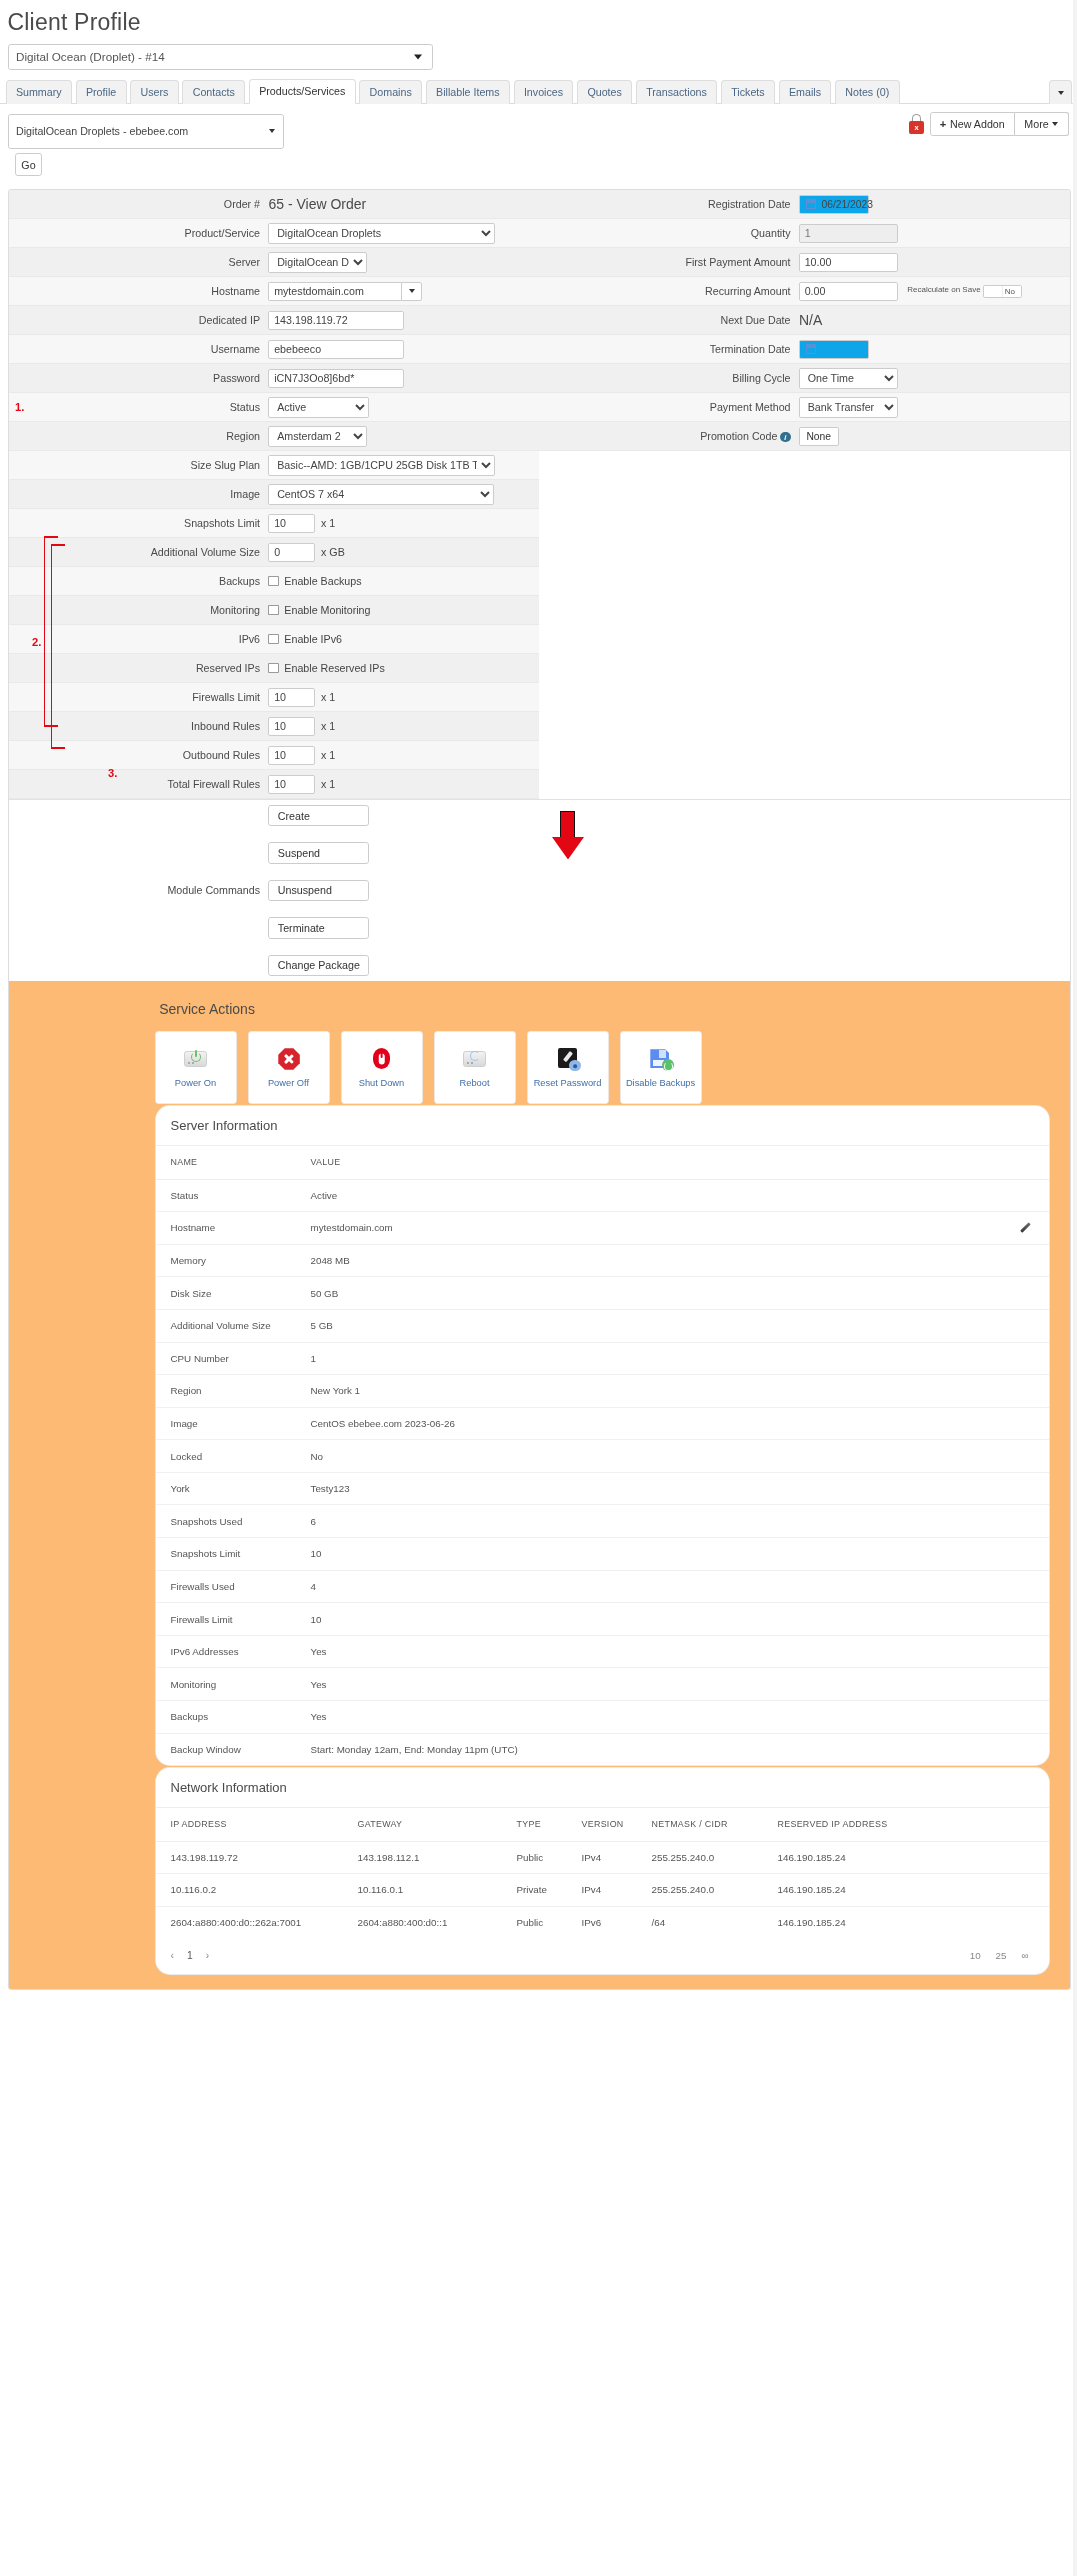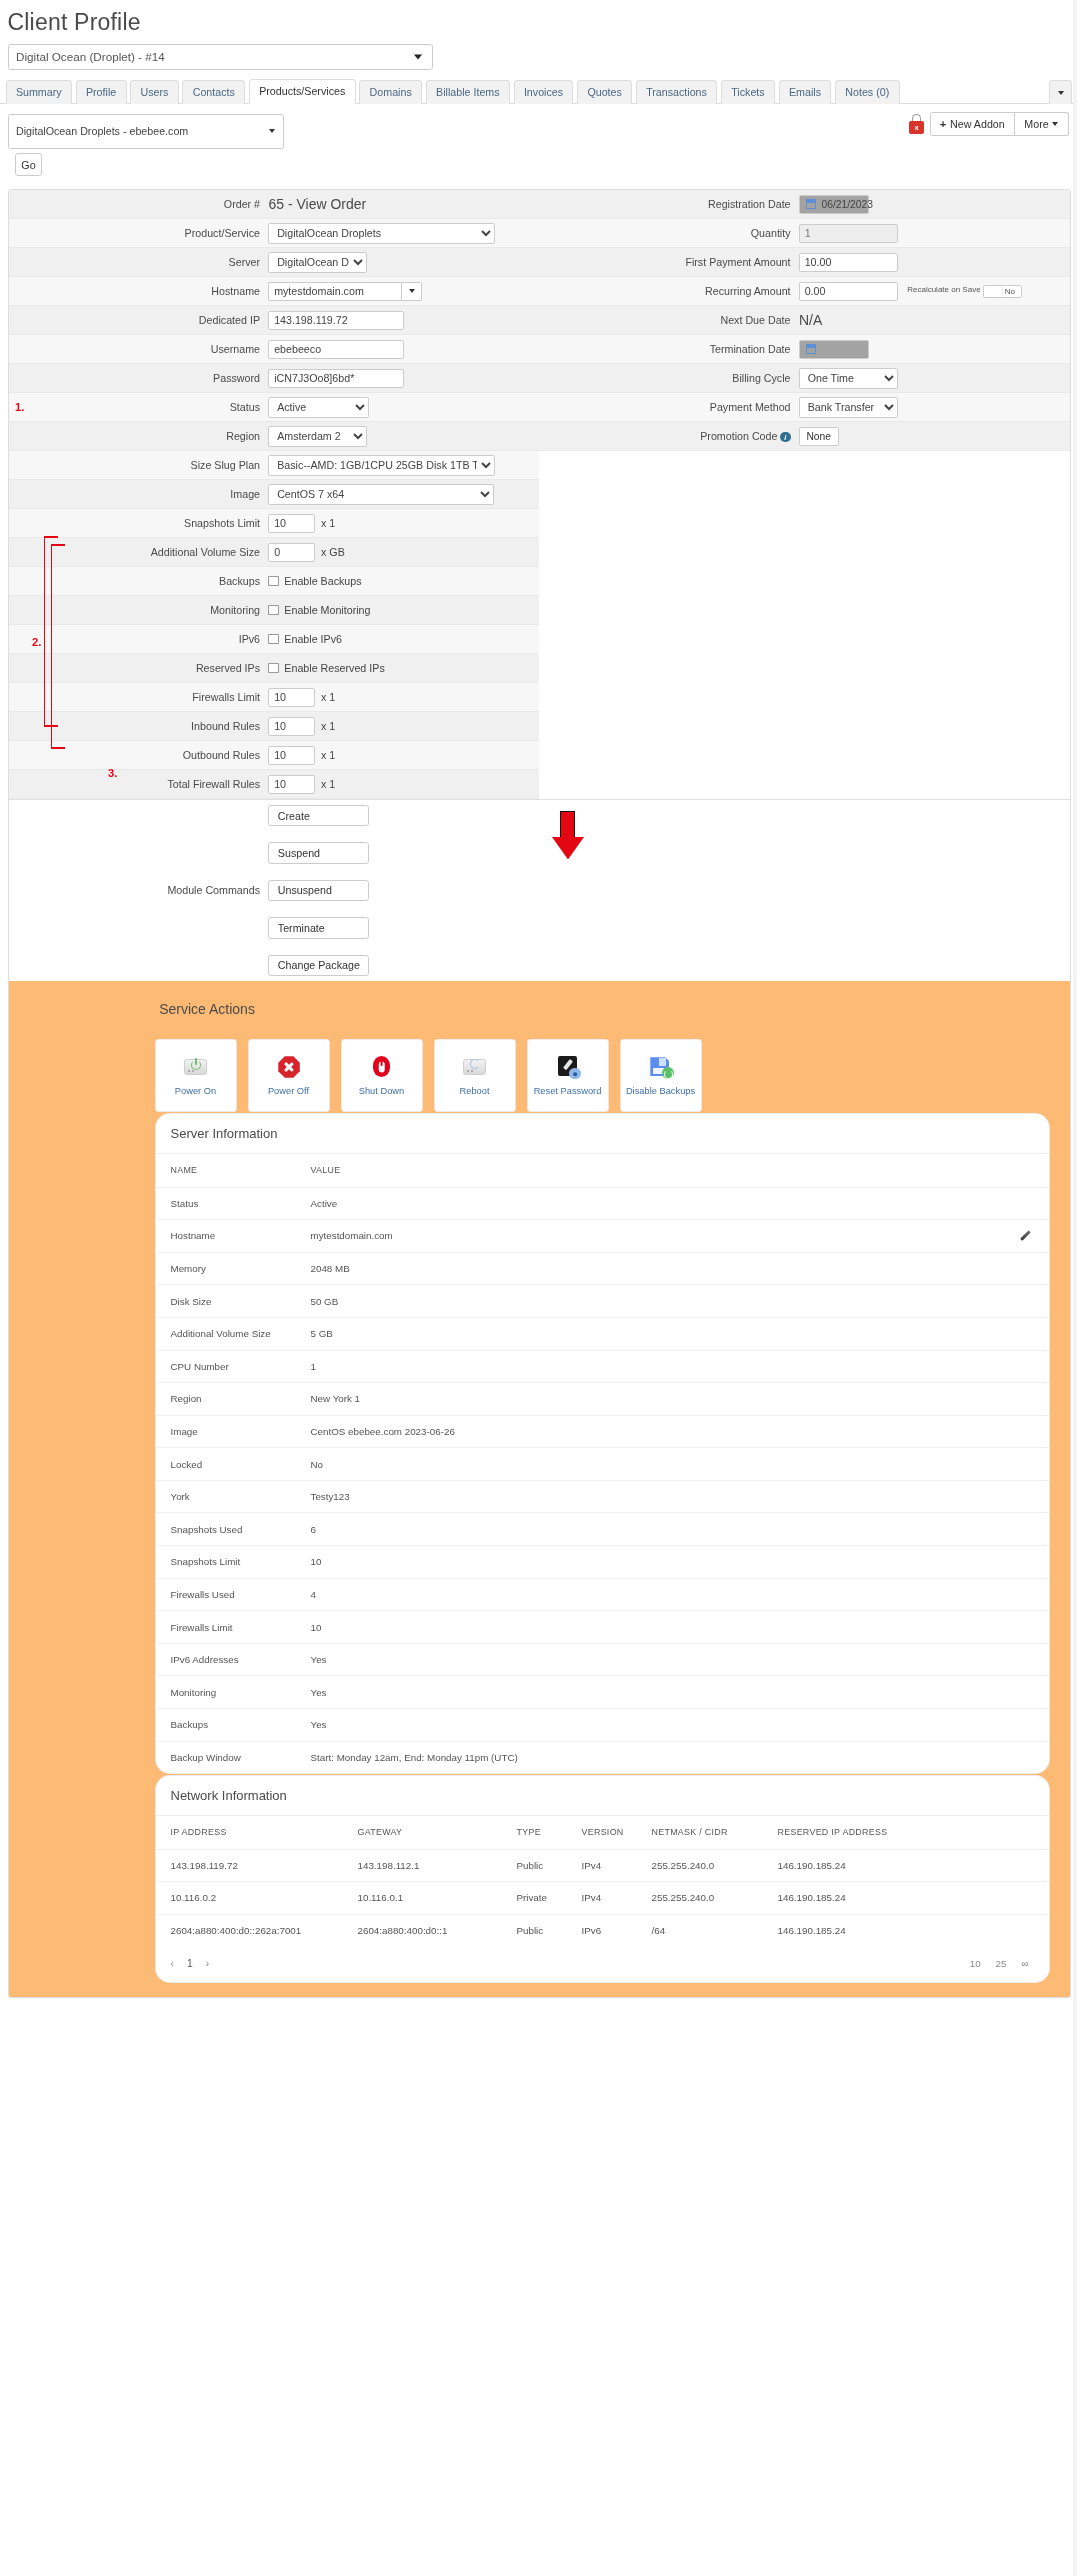--- a/index.html
+++ b/index.html
@@ -162,21 +162,21 @@
     padding:0 1.9px 0 3.7px;
   }
   .w-sm{width:47px;}
   .w-md{width:99px;}
   .w-lg{width:136px;}
   .w-xl{width:227px;}
   .w-xxl{width:226px;}
   .w-text{width:101px;}
   .date-wrap{
     position:relative;display:inline-flex;align-items:center;
-    height:19.6px;border:0.9px solid #ccc;background:#a3a3a3;border-radius:1.9px;
+    height:19.6px;border:0.9px solid #ccc;background:#0ea5e9;border-radius:1.9px;
     padding:0 5.6px;gap:5.6px;width:70px;
   }
   .date-wrap.wide{ width:70px; }
   .cal-ico{
     width:10.3px;height:10.3px;border:0.9px solid #5b8fd6;border-radius:0.9px;position:relative;flex:none;
   }
   .cal-ico:before{content:"";position:absolute;left:0;right:0;top:0;height:2.8px;background:#5b8fd6;}
   .date-val{font-size:10.3px;color:#444;}
   .hostname-wrap{ display:flex; }
   .hostname-wrap input{ width:133px;border-right:none;border-radius:1.9px 0 0 1.9px; }
@@ -228,21 +228,20 @@
   .panel-area{ background:#fdba74; padding:15px 0 0 0; }
   .inner-pad{ padding-left:147px; padding-right:20.5px; }
   .sa-title{
     font-size:14px;color:#4a4a4a;font-weight:400;padding:5.6px 0 15px 3.7px;
   }
   .sa-grid{ display:flex;flex-wrap:wrap;gap:13px; }
   .sa-card{
     width:80px;height:71px;background:#fff;border-radius:2.8px;
     display:flex;flex-direction:column;align-items:center;justify-content:center;gap:6.5px;
     box-shadow:0 0 0 0.9px #ececec;
-    margin-top:8px;
   }
   .sa-card .lab{ font-size:9.3px;color:#3f6fa8; }
   .sa-ico{ width:26px;height:24px;position:relative; }
 
   
   .drive{
     position:absolute;left:1.9px;top:3.7px;width:22.4px;height:16px;border-radius:2.8px;
     background:linear-gradient(#f2f2f2,#d9d9d9);border:0.9px solid #cfcfcf;
   }
   .drive .dots{position:absolute;left:2.8px;bottom:1.9px;width:6.5px;height:1.9px;}

